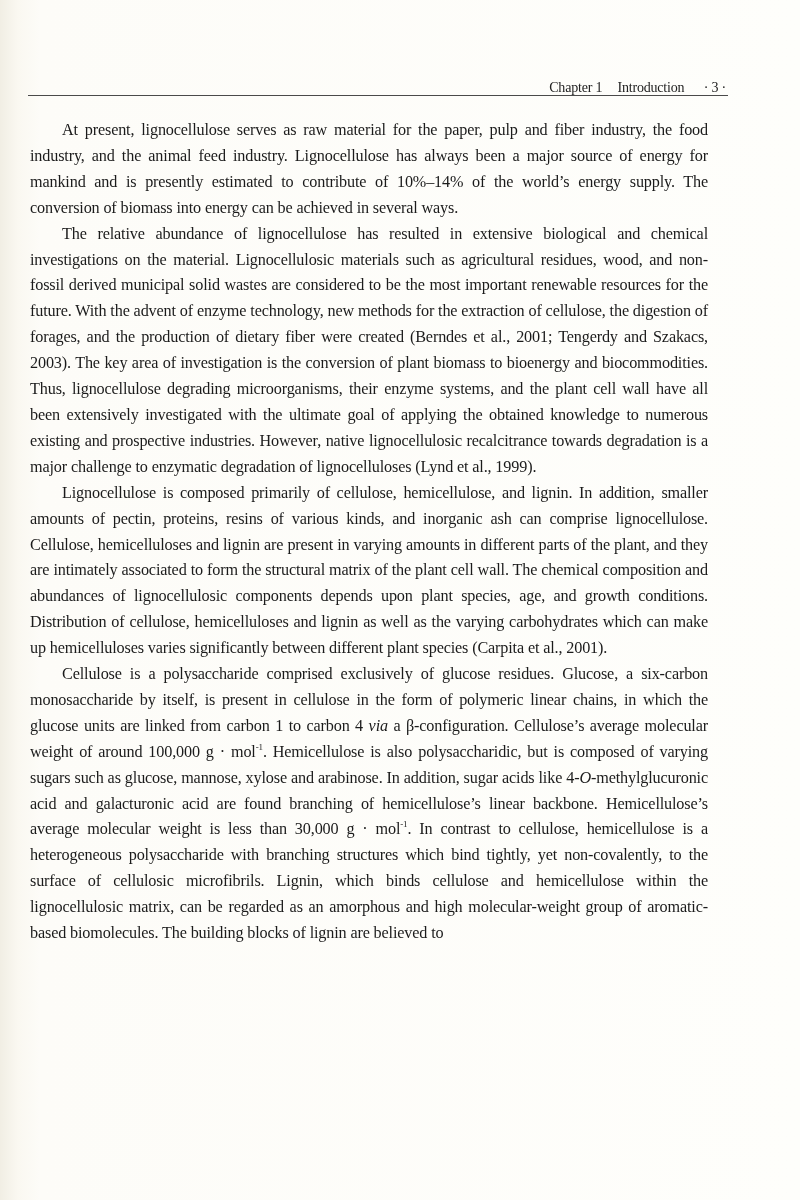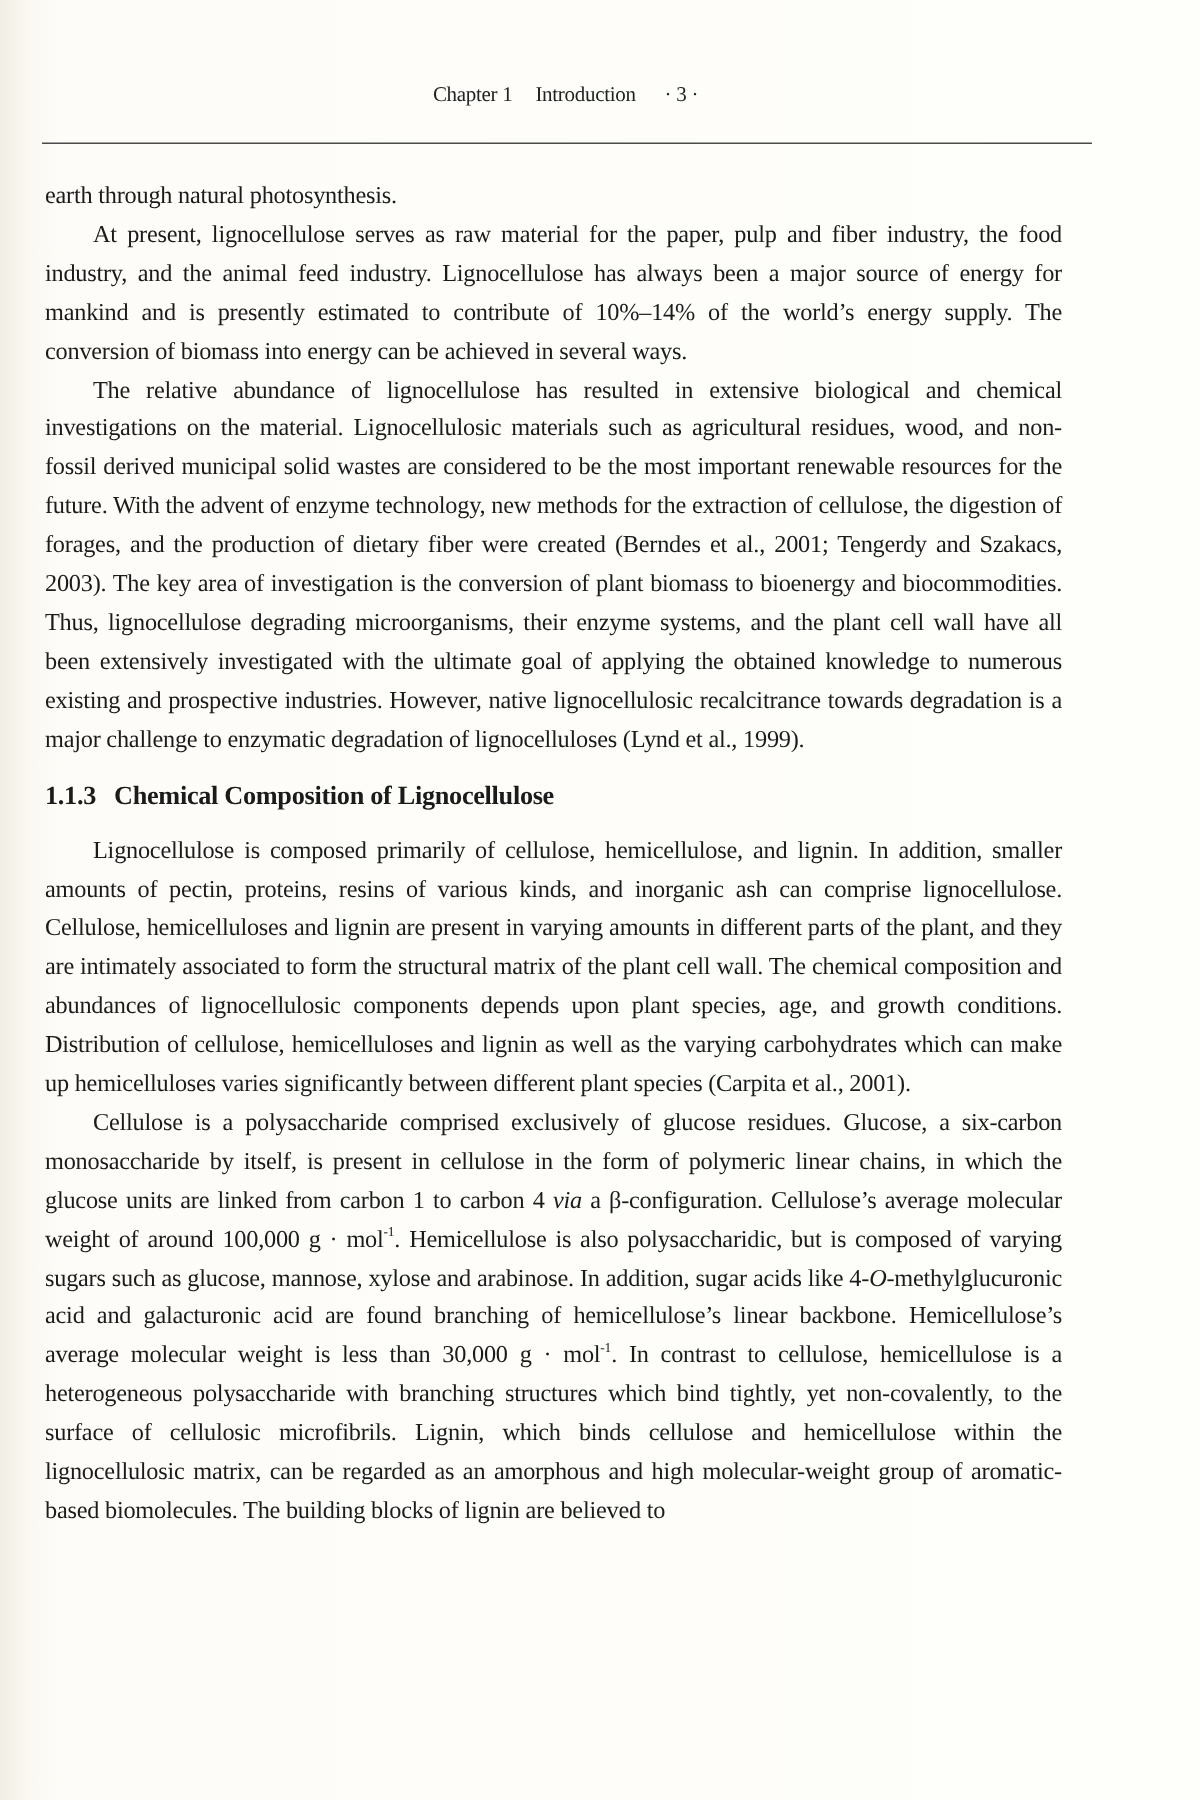--- a/index.html
+++ b/index.html
@@ -4,22 +4,22 @@
 <style>
   html, body { margin: 0; padding: 0; }
   body {
     width: 800px; height: 1200px; overflow: hidden;
     background: linear-gradient(to right, #f1eee4 0px, #faf8f1 18px, #fdfcf8 40px, #fefefb 100%);
     font-family: "Liberation Serif", "DejaVu Serif", serif;
     color: #1b1b1b;
     position: relative;
   }
   .running-head {
-    position: absolute; left: 28px; width: 700px; top: 56px; height: 22px;
-    text-align: center; font-size: 14px; letter-spacing: -0.2px; color: #222;
+    position: absolute; left: 28px; width: 700px; top: 80px; height: 22px;
+    text-align: right; font-size: 14px; letter-spacing: -0.2px; color: #222;
   }
   .running-head .ch { margin-right: 12px; }
   .running-head .pg { margin-left: 16px; margin-right: 2px; }
   .rule {
     position: absolute; left: 28px; top: 95px; width: 700px; height: 0;
     border-top: 1.3px solid #4a4a4a;
   }
   .body-text {
     position: absolute; left: 30px; top: 118px; width: 678px;
     font-size: 16.2px; line-height: 25.9px;
@@ -40,23 +40,19 @@
 <body>
 
 <div class="running-head">
   <span class="ch">Chapter 1</span>
   <span>Introduction</span>
   <span class="pg">· 3 ·</span>
 </div>
 <div class="rule"></div>
 
 <div class="body-text">
-  <p class="cont">earth through natural photosynthesis.</p>
   <p class="indent">At present, lignocellulose serves as raw material for the paper, pulp and fiber industry, the food industry, and the animal feed industry. Lignocellulose has always been a major source of energy for mankind and is presently estimated to contribute of 10%–14% of the world’s energy supply. The conversion of biomass into energy can be achieved in several ways.</p>
   <p class="indent">The relative abundance of lignocellulose has resulted in extensive biological and chemical investigations on the material. Lignocellulosic materials such as agricultural residues, wood, and non-fossil derived municipal solid wastes are considered to be the most important renewable resources for the future. With the advent of enzyme technology, new methods for the extraction of cellulose, the digestion of forages, and the production of dietary fiber were created (Berndes et al., 2001; Tengerdy and Szakacs, 2003). The key area of investigation is the conversion of plant biomass to bioenergy and biocommodities. Thus, lignocellulose degrading microorganisms, their enzyme systems, and the plant cell wall have all been extensively investigated with the ultimate goal of applying the obtained knowledge to numerous existing and prospective industries. However, native lignocellulosic recalcitrance towards degradation is a major challenge to enzymatic degradation of lignocelluloses (Lynd et al., 1999).</p>
 
-  <div class="section-heading">
-    <span class="num">1.1.3</span><span>Chemical Composition of Lignocellulose</span>
-  </div>
 
   <p class="indent">Lignocellulose is composed primarily of cellulose, hemicellulose, and lignin. In addition, smaller amounts of pectin, proteins, resins of various kinds, and inorganic ash can comprise lignocellulose. Cellulose, hemicelluloses and lignin are present in varying amounts in different parts of the plant, and they are intimately associated to form the structural matrix of the plant cell wall. The chemical composition and abundances of lignocellulosic components depends upon plant species, age, and growth conditions. Distribution of cellulose, hemicelluloses and lignin as well as the varying carbohydrates which can make up hemicelluloses varies significantly between different plant species (Carpita et al., 2001).</p>
   <p class="indent"><span>Cellulose is a polysaccharide comprised exclusively of glucose residues. Glucose, a six-carbon monosaccharide by itself, is present in cellulose in the form of polymeric linear chains, in which the glucose units are linked from carbon 1 to carbon 4 </span><i>via</i><span> a β-configuration. Cellulose’s average molecular weight of around 100,000 g · mol</span><sup>-1</sup><span>. Hemicellulose is also polysaccharidic, but is composed of varying sugars such as glucose, mannose, xylose and arabinose. In addition, sugar acids like 4-</span><i>O</i><span>-methylglucuronic acid and galacturonic acid are found branching of hemicellulose’s linear backbone. Hemicellulose’s average molecular weight is less than 30,000 g · mol</span><sup>-1</sup><span>. In contrast to cellulose, hemicellulose is a heterogeneous polysaccharide with branching structures which bind tightly, yet non-covalently, to the surface of cellulosic microfibrils. Lignin, which binds cellulose and hemicellulose within the lignocellulosic matrix, can be regarded as an amorphous and high molecular-weight group of aromatic-based biomolecules. The building blocks of lignin are believed to</span></p>
 </div>
 
 </body></html>

